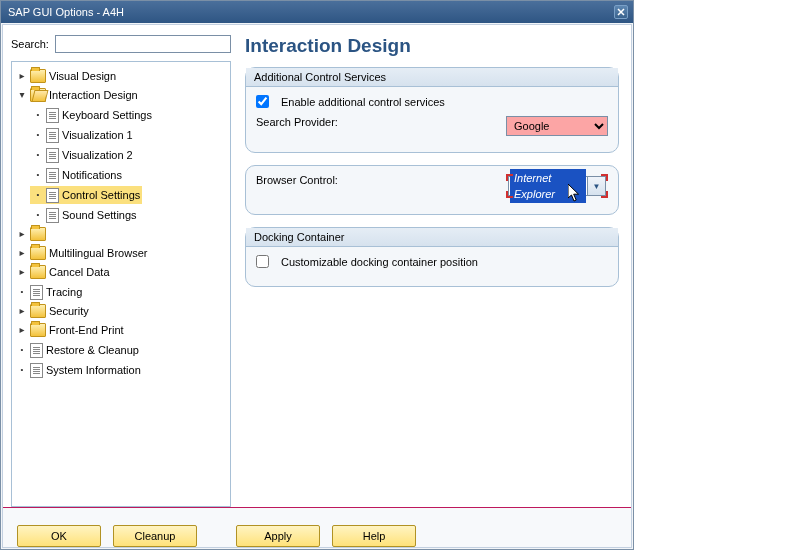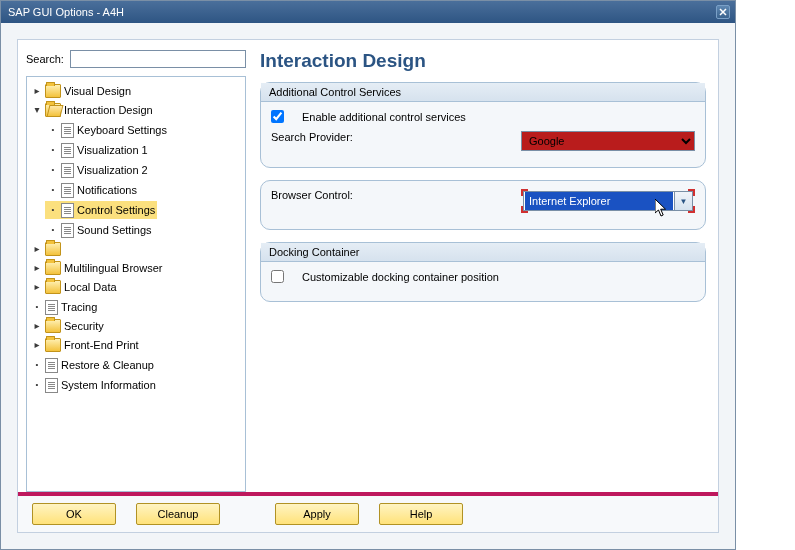--- a/index.html
+++ b/index.html
@@ -1,21 +1,21 @@
 <!DOCTYPE html>
 <html><head>
 <meta charset="utf-8">
 <style>
   * { box-sizing: border-box; margin: 0; padding: 0; }
   body { font-family: Tahoma, Verdana, sans-serif; font-size: 11px; background: #fff; }
-  .window { width: 736px; height: 550px; border: 1px solid #7a8fa6; display: flex; flex-direction: column; background: #f2f5f8; }
+  .window { width: 634px; height: 550px; border: 1px solid #7a8fa6; display: flex; flex-direction: column; background: #f2f5f8; }
   .titlebar { height: 22px; background: linear-gradient(to bottom, #4a6f9b, #2e5583); color: #fff; display: flex; align-items: center; padding: 0 5px; font-size: 11px; }
   .titlebar .title-text { flex: 1; padding-left: 2px; }
   .titlebar .close-btn { width: 14px; height: 14px; background: linear-gradient(to bottom, #5e87b2, #3a638e); border: 1px solid #7aa0c7; display: flex; align-items: center; justify-content: center; color: #e5e5e5; font-size: 10px; cursor: pointer; border-radius: 2px; }
-  .content-wrap { flex: 1; background: #fff; display: flex; flex-direction: column; border: 1px solid #c3d0e0; margin: 16px; }
+  .content-wrap { flex: 1; background: #fff; display: flex; flex-direction: column; border: 1px solid #c3d0e0; margin: 1px; }
   .upper { flex: 1; display: flex; }
   .left-col { width: 234px; display: flex; flex-direction: column; padding: 10px 6px 0 8px; }
   .search-row { display: flex; align-items: center; gap: 6px; margin-bottom: 8px; }
   .search-row label { font-size: 11px; }
   .search-row input { flex: 1; height: 18px; border: 1px solid #7a8fa6; padding: 0 3px; font-size: 11px; }
   .tree-panel { flex: 1; border: 1px solid #a8c0d6; background: #fff; overflow: auto; padding: 4px 2px; }
   .tree ul { list-style: none; }
   .tree li { line-height: 18px; white-space: nowrap; }
   .tree .row { display: inline-flex; align-items: center; gap: 2px; padding: 0 2px; cursor: pointer; }
   .tree .row.sel { background: #fbe07e; }
@@ -32,34 +32,34 @@
   .page-icon { background: #fff; border: 1px solid #888; position: relative; width: 13px; height: 15px; }
   .page-icon::before { content: ""; position: absolute; left: 2px; right: 2px; top: 3px; height: 1px; background: #888; box-shadow: 0 2px 0 #888, 0 4px 0 #888, 0 6px 0 #888; }
   .right-col { flex: 1; padding: 8px 12px 0 8px; display: flex; flex-direction: column; }
   .page-title { font-size: 19px; font-weight: bold; color: #2b5483; margin: 2px 0 10px 0; }
   .groupbox { border: 1px solid #a8c0d6; margin-bottom: 12px; background: #f4f7fa; border-radius: 10px; }
   .groupbox .gb-title { background: linear-gradient(to bottom, #e5edf5, #d6e2ee); padding: 3px 8px; font-size: 11px; border-bottom: 1px solid #a8c0d6; }
   .groupbox .gb-body { padding: 8px 10px 10px 10px; }
   .form-row { display: flex; align-items: flex-start; margin-bottom: 6px; }
   .form-row .fld-label { width: 250px; font-size: 11px; }
   .form-row .fld-control { flex: 1; }
-  .checkbox-row { display: flex; align-items: center; gap: 18px; font-size: 11px; margin-bottom: 8px; }
+  .checkbox-row { display: flex; align-items: center; gap: 12px; font-size: 11px; margin-bottom: 8px; }
   .checkbox-row input { width: 13px; height: 13px; }
-  select.flat { width: 100%; height: 20px; border: 1px solid #7a8fa6; font-size: 11px; background: #b91c1c; padding: 0 3px; }
-  .combo-focus-wrap { position: relative; padding: 2px; }
+  select.flat { width: 100%; height: 20px; border: 1px solid #7a8fa6; font-size: 11px; background: #fca5a5; padding: 0 3px; }
+  .combo-focus-wrap { position: relative; padding: 2px; font-style: italic; }
   .combo-focus-wrap .corner { position: absolute; width: 7px; height: 7px; border: 2px solid #d03030; }
   .combo-focus-wrap .tl { top: 0; left: 0; border-right: none; border-bottom: none; }
   .combo-focus-wrap .tr { top: 0; right: 0; border-left: none; border-bottom: none; }
   .combo-focus-wrap .bl { bottom: 0; left: 0; border-right: none; border-top: none; }
   .combo-focus-wrap .br { bottom: 0; right: 0; border-left: none; border-top: none; }
   .combo-sel { display: flex; align-items: center; border: 1px solid #7a8fa6; height: 20px; background: #fff; }
   .combo-sel .val { flex: 1; background: #1a52c2; color: #fff; margin: 1px; padding: 1px 4px; font-size: 11px; line-height: 16px; }
   .combo-sel .drop { width: 18px; height: 18px; display: flex; align-items: center; justify-content: center; background: linear-gradient(to bottom, #f0f4fa, #d6e2ee); border-left: 1px solid #7a8fa6; font-size: 8px; color: #2b5483; }
   .cursor { position: absolute; width: 16px; height: 20px; pointer-events: none; }
-  .button-bar { height: 40px; display: flex; align-items: center; gap: 20px; padding: 0 14px; border-top: 4px solid #be185d; background: #f7f9fb; }
+  .button-bar { height: 40px; display: flex; align-items: flex-end; gap: 12px; padding: 0 14px; border-top: 1px solid #be185d; background: #f7f9fb; }
   .sap-btn { min-width: 84px; height: 22px; background: linear-gradient(to bottom, #fff4c2, #ffe27a); border: 1px solid #b19224; font-size: 11px; cursor: pointer; border-radius: 2px; text-align: center; }
   .btn-gap { width: 15px; }
 </style>
 </head>
 <body>
 
 <div class="window">
   <div class="titlebar">
     <span class="title-text">SAP GUI Options - A4H</span>
     <div class="close-btn">
@@ -125,21 +125,21 @@
                     <span class="icon folder-closed"></span>
                   </span></li>
                 <li><span class="row">
                     <span class="exp">▸</span>
                     <span class="icon folder-closed"></span>
                     <span class="lbl">Multilingual Browser</span>
                   </span></li>
                 <li><span class="row">
                     <span class="exp">▸</span>
                     <span class="icon folder-closed"></span>
-                    <span class="lbl">Local Data</span>
+                    <span class="lbl">Cancel Data</span>
                   </span></li>
                 <li><span class="row">
                     <span class="bullet">•</span>
                     <span class="icon page-icon"></span>
                     <span class="lbl">Tracing</span>
                   </span></li>
                 <li><span class="row">
                     <span class="exp">▸</span>
                     <span class="icon folder-closed"></span>
                     <span class="lbl">Security</span>

